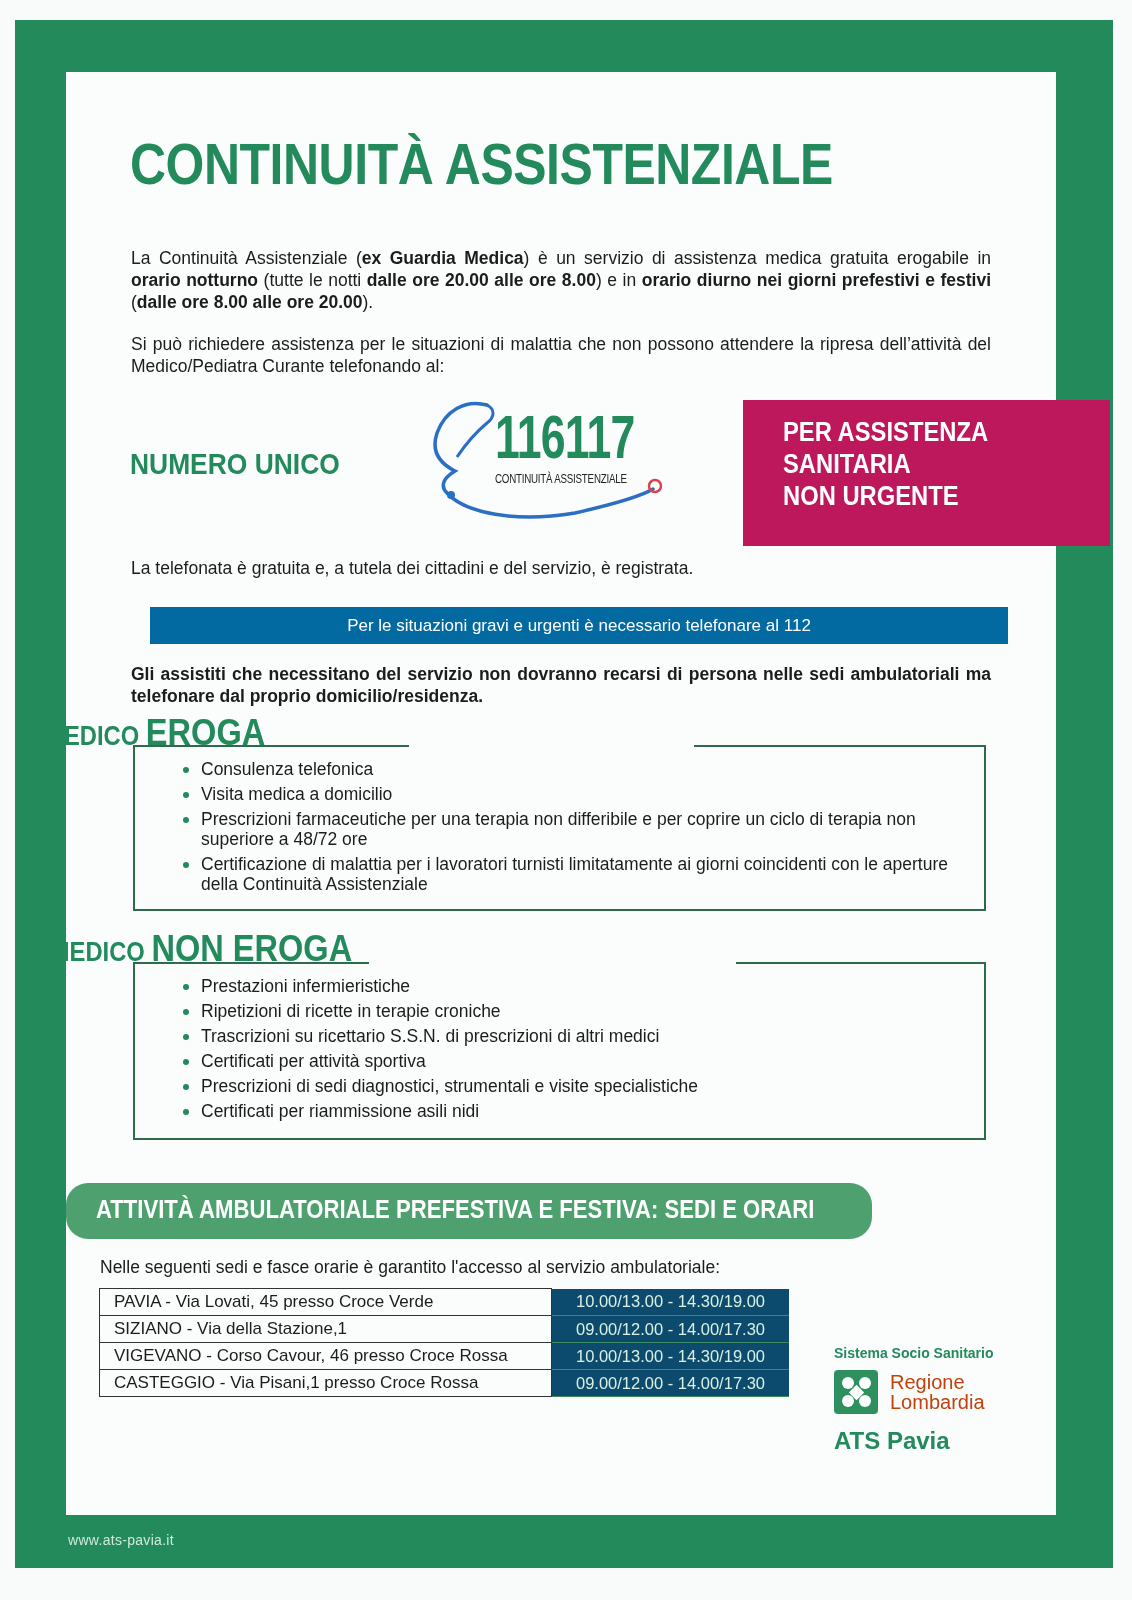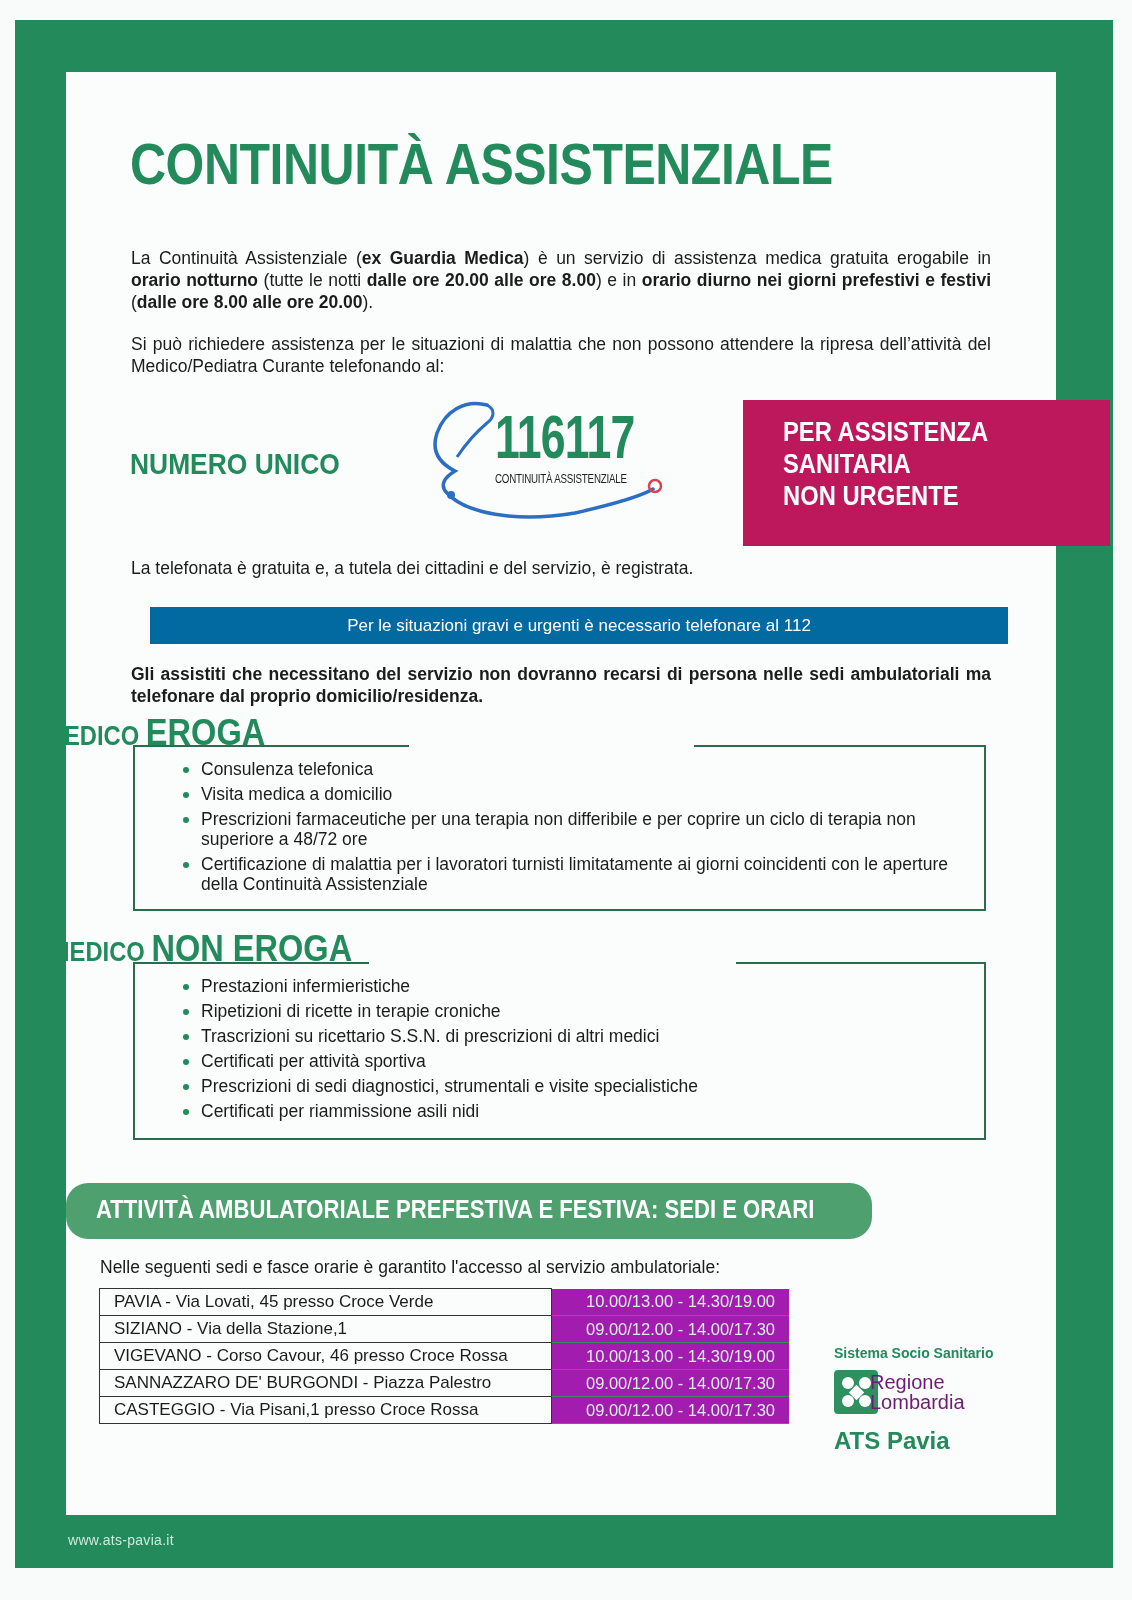--- a/index.html
+++ b/index.html
@@ -48,28 +48,28 @@
   .box li::before { content:""; position:absolute; left:48px; top:8px; width:6px; height:6px; border-radius:50%; background:#238a5c; }
 
   .sedi-bar { position:absolute; left:66px; top:1183px; width:806px; height:56px; background:#4ea06f;border-radius:22px; }
   .sedi-bar .t { position:absolute; left:30px; top:11px; color:#fff; font-weight:bold; font-size:26px;
                  transform:scaleX(0.85); transform-origin:left; white-space:nowrap; }
   #p5 { top:1256px; left:100px; width:800px; }
 
   table.sedi { position:absolute; left:99px; top:1288px; border-collapse:collapse;border-radius:30px; }
   table.sedi td { height:26px; padding:0 14px; font-size:17px; white-space:nowrap; }
   table.sedi td.loc { width:423px; border:1.5px solid #333; color:#1c1c1c; }
-  table.sedi td.hrs { width:209px; background:#a21caf; color:#d9f0e2; text-align:right; font-size:16.5px;
+  table.sedi td.hrs { width:209px; background:#0c4a6e; color:#d9f0e2; text-align:center; font-size:16.5px;
                       border-bottom:1.5px solid #3d8a5c; }
 
   .lombardia { position:absolute; left:834px; top:1345px; width:190px; }
   .lombardia .sss { font-size:14px; color:#238a5c; font-weight:bold; }
   .lombardia .row { position:absolute; top:25px; left:0; }
   .lombardia .mark { position:absolute; left:0; top:0; width:44px; height:44px; background:#2e8f5f; border-radius:4px; }
-  .lombardia .name { position:absolute; left:36px; top:2px; font-size:20px; line-height:20px; color:#701a75; white-space:nowrap; }
+  .lombardia .name { position:absolute; left:56px; top:2px; font-size:20px; line-height:20px; color:#c2410c; white-space:nowrap; }
   .lombardia .ats { position:absolute; left:0; top:82px; font-size:24px; color:#238a5c; font-weight:bold; white-space:nowrap; }
 </style>
 </head>
 <body>
 
 <div class="frame"></div>
 <div class="inner"></div>
 <div class="url">www.ats-pavia.it</div>
 
 <div class="title">CONTINUITÀ ASSISTENZIALE</div>
@@ -151,24 +151,20 @@
       </tr>
       <tr>
         <td class="loc">SIZIANO - Via della Stazione,1</td>
         <td class="hrs">09.00/12.00 - 14.00/17.30</td>
       </tr>
       <tr>
         <td class="loc">VIGEVANO - Corso Cavour, 46 presso Croce Rossa</td>
         <td class="hrs">10.00/13.00 - 14.30/19.00</td>
       </tr>
       <tr>
-        <td class="loc">SANNAZZARO DE' BURGONDI - Piazza Palestro</td>
-        <td class="hrs">09.00/12.00 - 14.00/17.30</td>
-      </tr>
-      <tr>
         <td class="loc">CASTEGGIO - Via Pisani,1 presso Croce Rossa</td>
         <td class="hrs">09.00/12.00 - 14.00/17.30</td>
       </tr>
     </tbody>
 </table>
 
 <div class="lombardia">
   <div class="sss">Sistema Socio Sanitario</div>
   <div class="row">
     <div class="mark">

